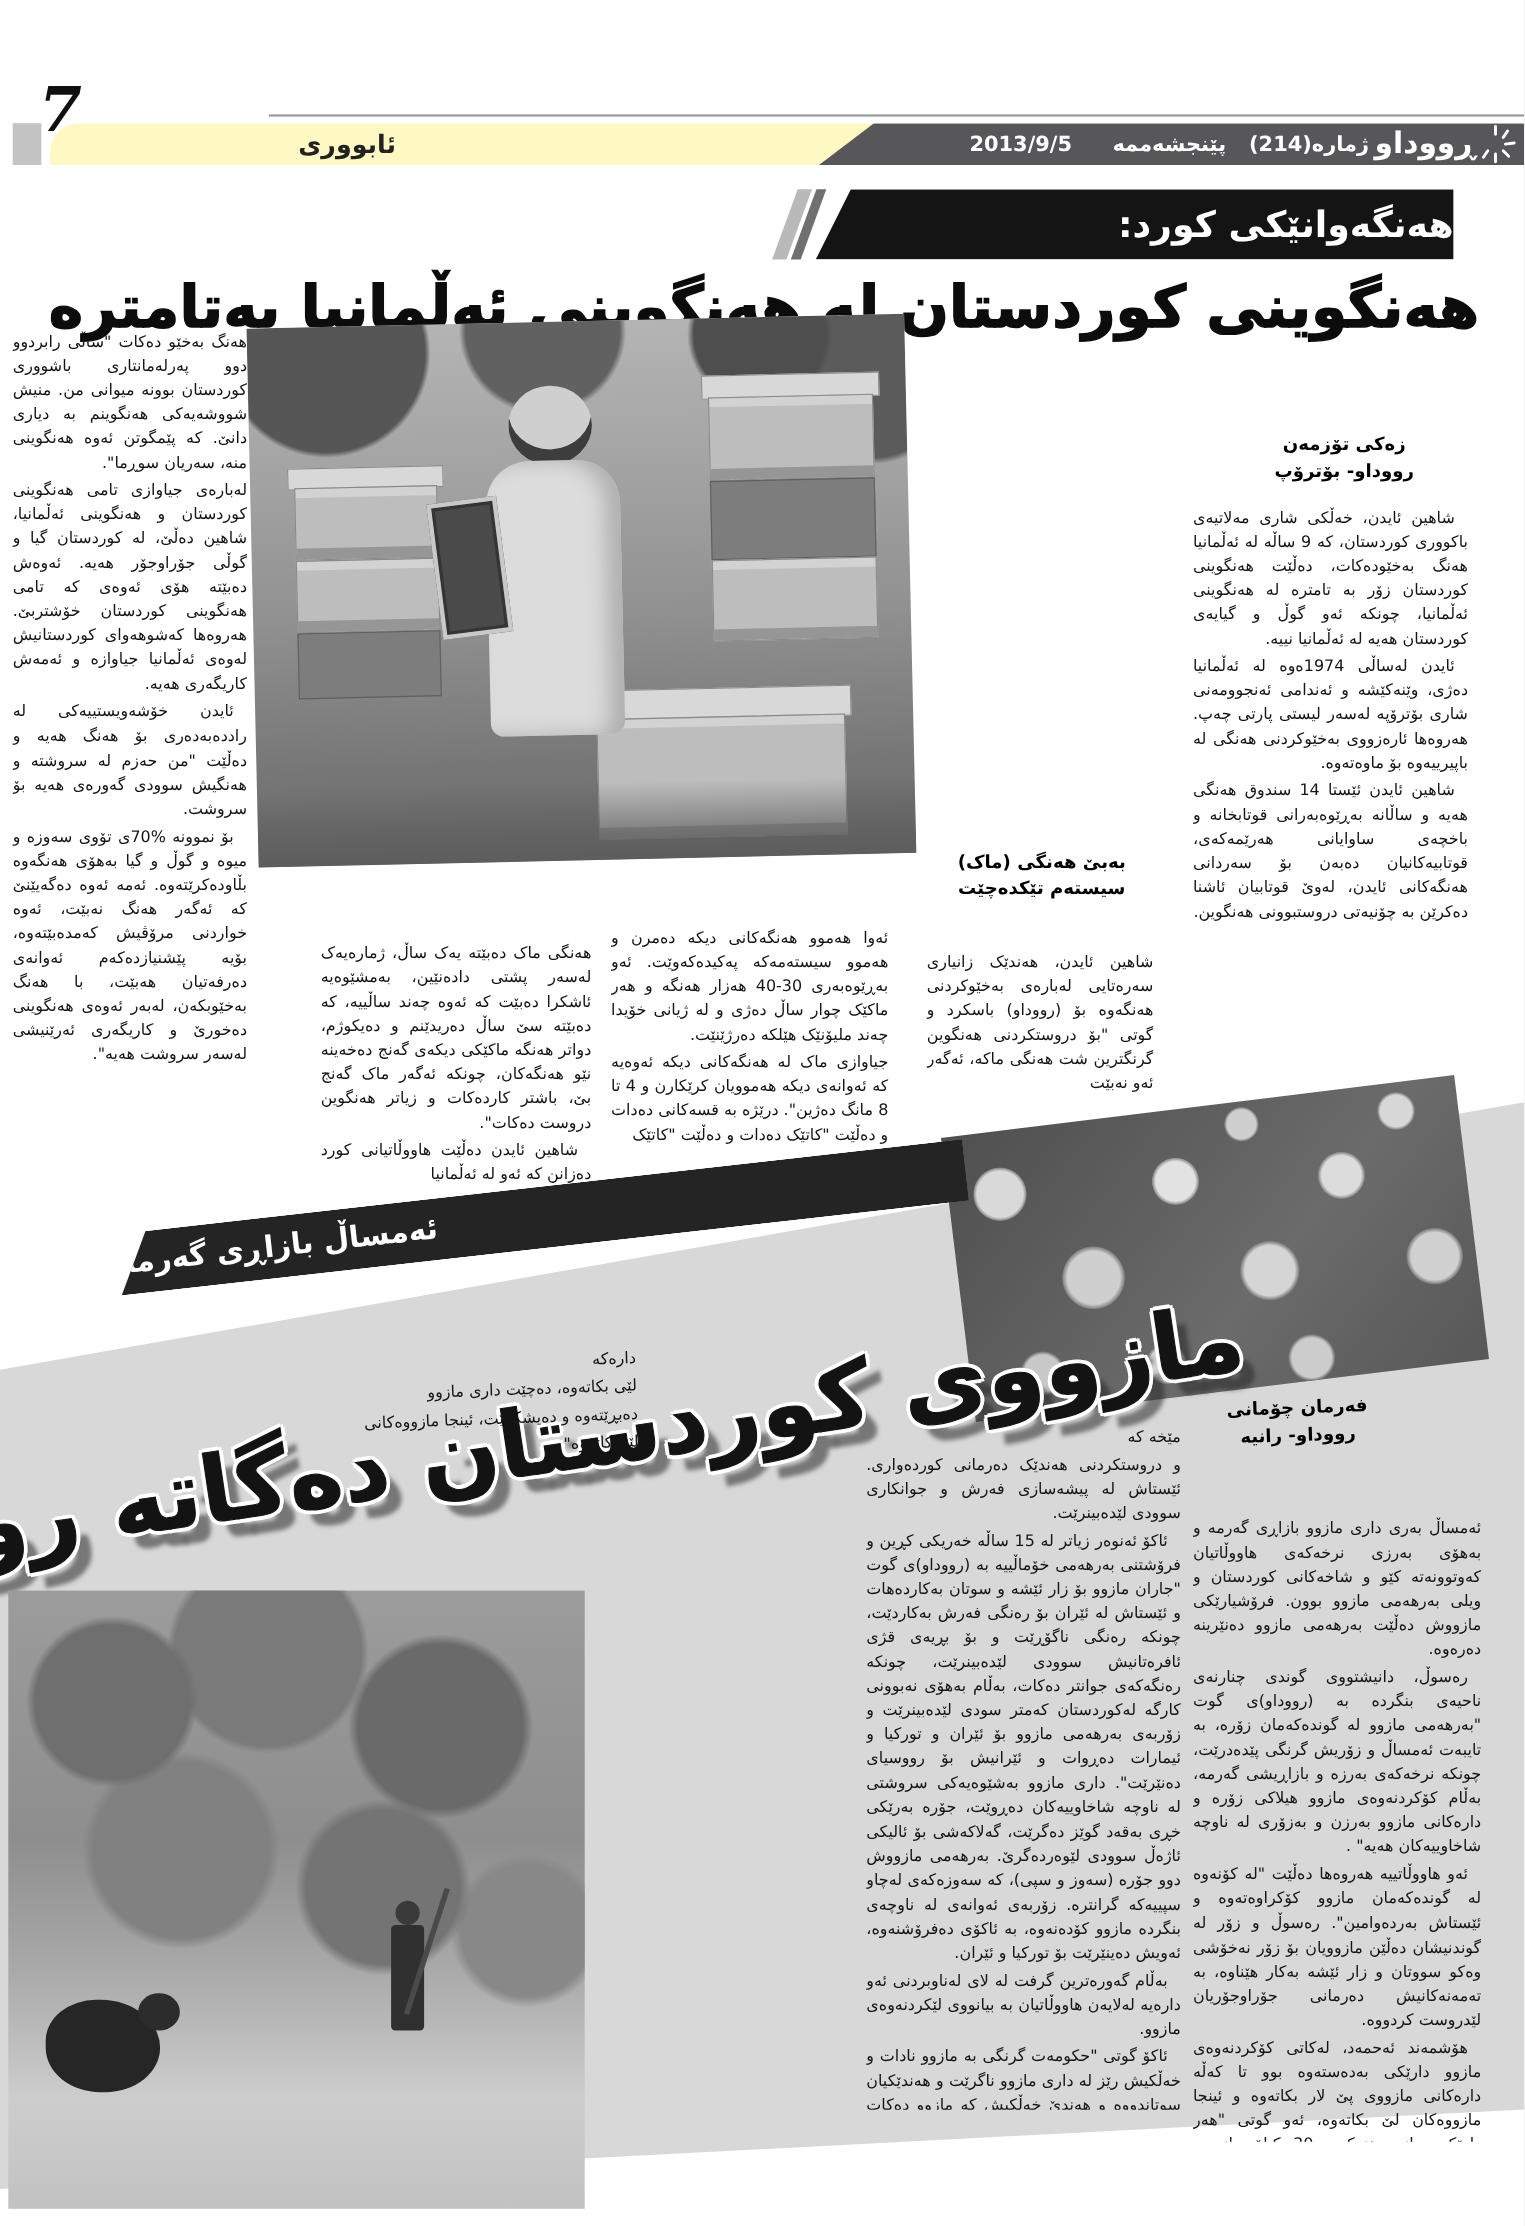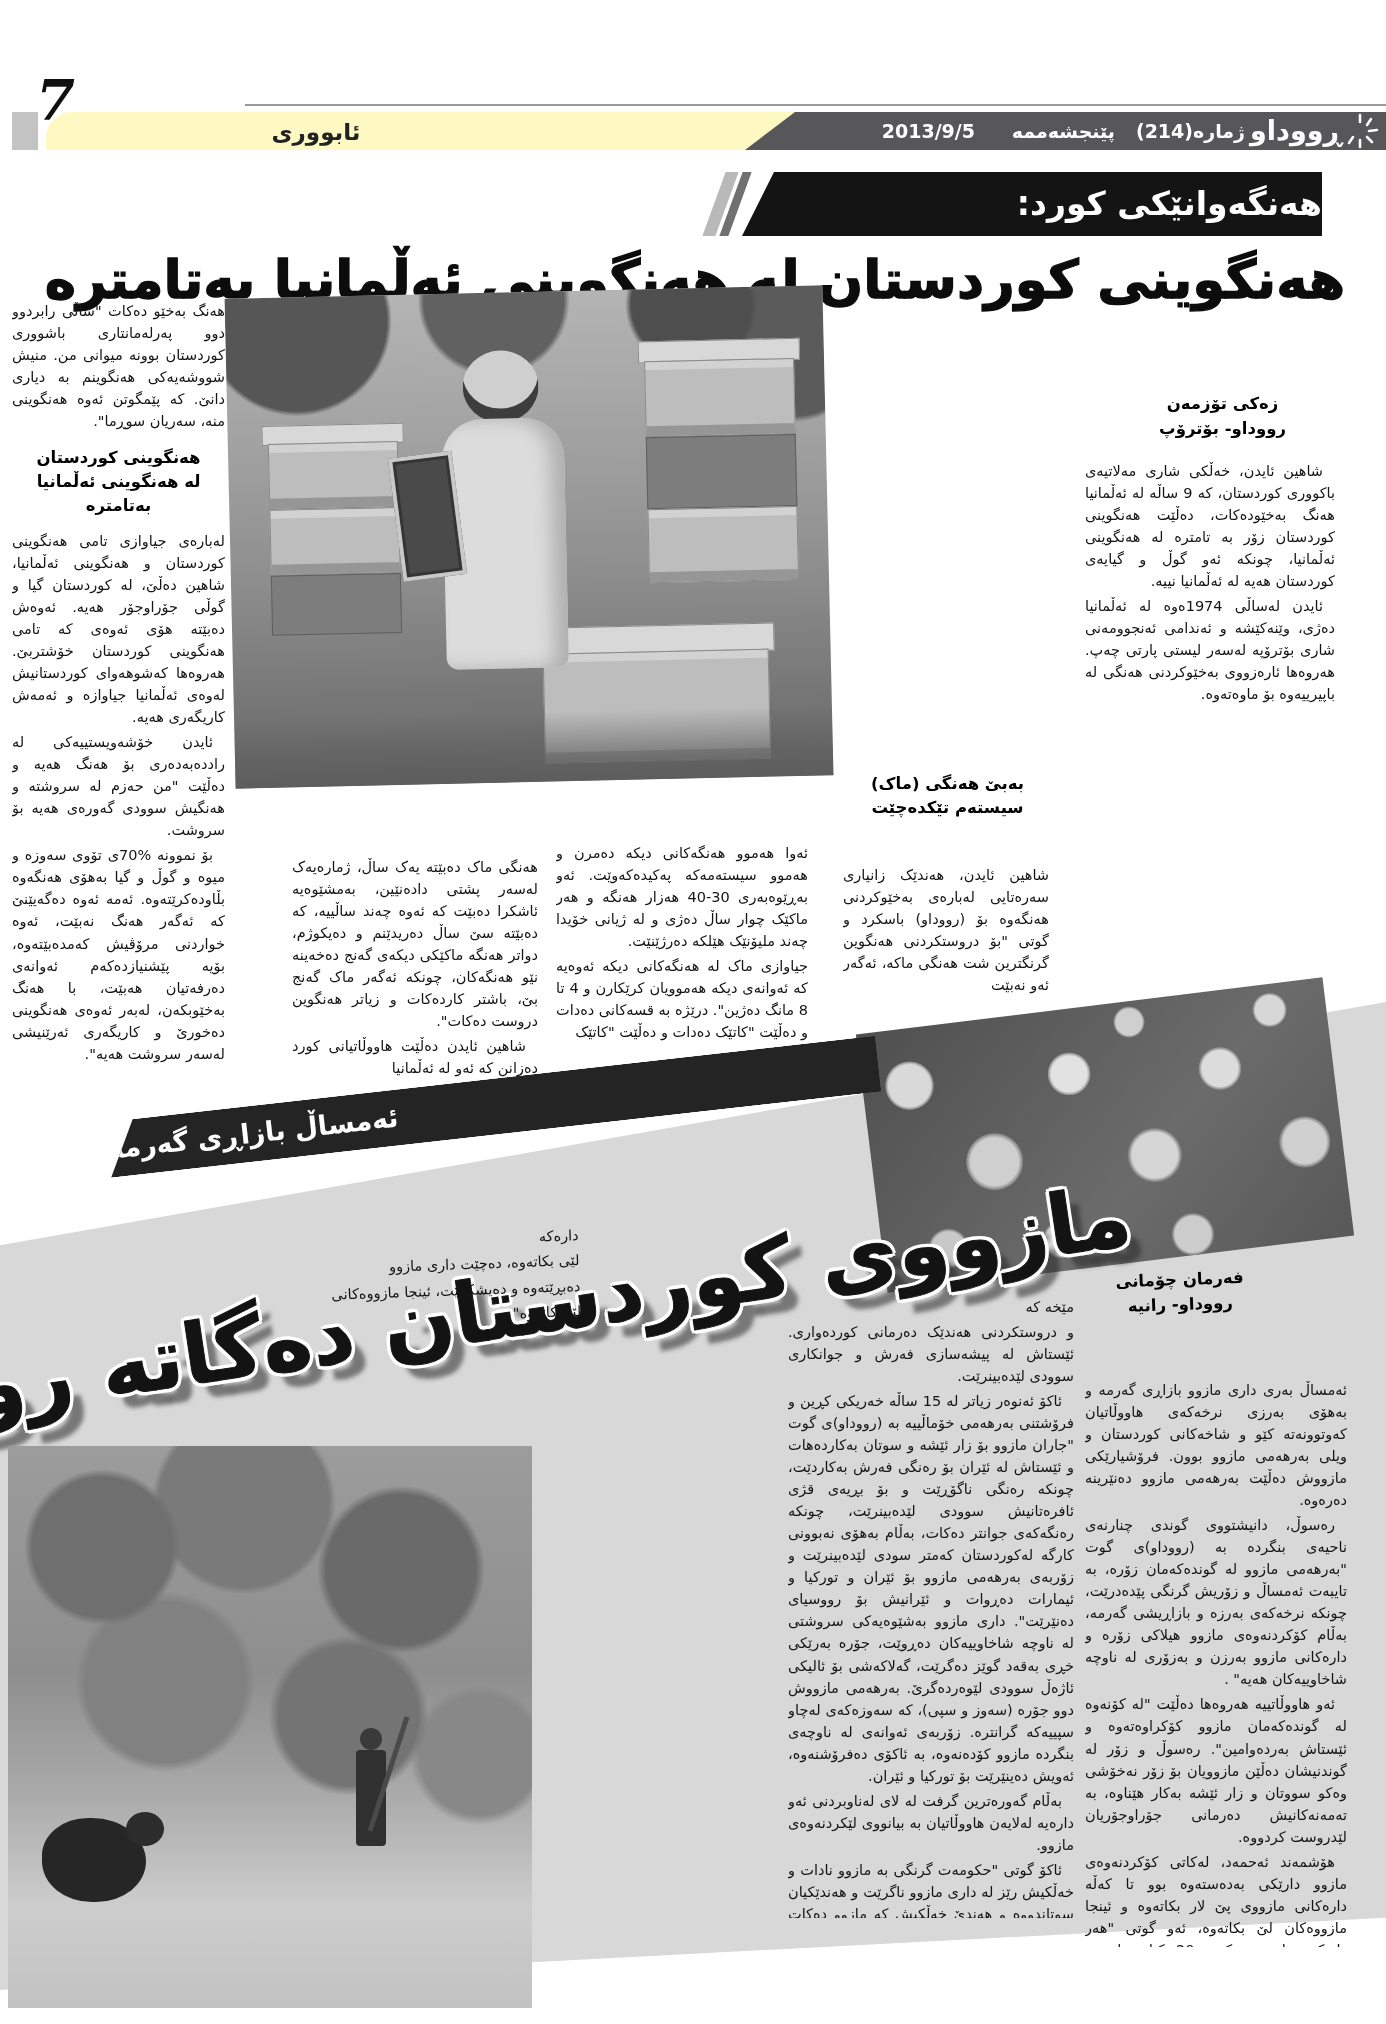--- a/index.html
+++ b/index.html
@@ -173,20 +173,21 @@
     <div class="abs hive-box" style="left:310px;top:362px;width:224px;height:108px;"></div>
     <div class="abs beekeeper-hat" style="left:236px;top:58px;width:76px;height:72px;"></div>
     <div class="abs beekeeper-suit" style="left:214px;top:126px;width:122px;height:250px;"></div>
     <div class="abs comb-frame" style="left:166px;top:160px;width:56px;height:116px;transform:rotate(-6deg);"></div>
     <div class="abs grass" style="left:0;bottom:0;width:598px;height:70px;"></div>
   </div>
 
   <div class="abs col" style="left:1085px;top:460px;width:250px;height:558px;">
     <p>شاهین ئایدن، خەڵکی شاری مەلاتیەی باکووری کوردستان، کە 9 ساڵە لە ئەڵمانیا هەنگ بەخێودەکات، دەڵێت هەنگوینی کوردستان زۆر بە تامترە لە هەنگوینی ئەڵمانیا، چونکە ئەو گوڵ و گیایەی کوردستان هەیە لە ئەڵمانیا نییە.</p>
     <p>ئایدن لەساڵی 1974ەوە لە ئەڵمانیا دەژی، وێنەکێشە و ئەندامی ئەنجوومەنی شاری بۆترۆپە لەسەر لیستی پارتی چەپ. هەروەها ئارەزووی بەخێوکردنی هەنگی لە باپیرییەوە بۆ ماوەتەوە.</p>
+    <p>شاهین ئایدن ئێستا 14 سندوق هەنگی هەیە و ساڵانە بەڕێوەبەرانی قوتابخانە و باخچەی ساوایانی هەرێمەکەی، قوتابیەکانیان دەبەن بۆ سەردانی هەنگەکانی ئایدن، لەوێ قوتابیان ئاشنا دەکرێن بە چۆنیەتی دروستبوونی هەنگوین.</p>
   </div>
 
   <div class="abs subhead" style="left:850px;top:772px;width:195px;">
     <div>بەبێ هەنگی (ماک)</div>
     <div>سیستەم تێکدەچێت</div>
   </div>
   <div class="abs col" style="left:843px;top:864px;width:206px;height:300px;">
     <p class="noindent">شاهین ئایدن، هەندێک زانیاری سەرەتایی لەبارەی بەخێوکردنی هەنگەوە بۆ (رووداو) باسکرد و گوتی "بۆ دروستکردنی هەنگوین گرنگترین شت هەنگی ماکە، ئەگەر ئەو نەبێت</p>
   </div>
 
@@ -195,24 +196,20 @@
     <p class="noindent">جیاوازی ماک لە هەنگەکانی دیکە ئەوەیە کە ئەوانەی دیکە هەموویان کرێکارن و 4 تا 8 مانگ دەژین". درێژە بە قسەکانی دەدات و دەڵێت "کاتێک دەدات و دەڵێت "کاتێک</p>
   </div>
 
   <div class="abs col" style="left:292px;top:856px;width:246px;height:435px;">
     <p class="noindent">هەنگی ماک دەبێتە یەک ساڵ، ژمارەیەک لەسەر پشتی دادەنێین، بەمشێوەیە ئاشکرا دەبێت کە ئەوە چەند ساڵییە، کە دەبێتە سێ ساڵ دەریدێنم و دەیکوژم، دواتر هەنگە ماکێکی دیکەی گەنج دەخەینە نێو هەنگەکان، چونکە ئەگەر ماک گەنج بێ، باشتر کاردەکات و زیاتر هەنگوین دروست دەکات".</p>
     <p>شاهین ئایدن دەڵێت هاووڵاتیانی کورد دەزانن کە ئەو لە ئەڵمانیا</p>
   </div>
 
   <div class="abs col" style="left:12px;top:300px;width:213px;height:880px;">
     <p class="noindent">هەنگ بەخێو دەکات "ساڵی رابردوو دوو پەرلەمانتاری باشووری کوردستان بوونە میوانی من. منیش شووشەیەکی هەنگوینم بە دیاری دانێ. کە پێمگوتن ئەوە هەنگوینی منە، سەریان سوڕما".</p>
-    <div class="subhead" style="margin:14px 0 12px;">
-      <div>هەنگوینی کوردستان</div>
-      <div>لە هەنگوینی ئەڵمانیا بەتامترە</div>
-    </div>
     <p class="noindent">لەبارەی جیاوازی تامی هەنگوینی کوردستان و هەنگوینی ئەڵمانیا، شاهین دەڵێ، لە کوردستان گیا و گوڵی جۆراوجۆر هەیە. ئەوەش دەبێتە هۆی ئەوەی کە تامی هەنگوینی کوردستان خۆشتربێ. هەروەها کەشوهەوای کوردستانیش لەوەی ئەڵمانیا جیاوازە و ئەمەش کاریگەری هەیە.</p>
     <p>ئایدن خۆشەویستییەکی لە راددەبەدەری بۆ هەنگ هەیە و دەڵێت "من حەزم لە سروشتە و هەنگیش سوودی گەورەی هەیە بۆ سروشت.</p>
     <p>بۆ نموونە %70ی تۆوی سەوزە و میوە و گوڵ و گیا بەهۆی هەنگەوە بڵاودەکرێتەوە. ئەمە ئەوە دەگەیێنێ کە ئەگەر هەنگ نەبێت، ئەوە خواردنی مرۆڤیش کەمدەبێتەوە، بۆیە پێشنیازدەکەم ئەوانەی دەرفەتیان هەبێت، با هەنگ بەخێوبکەن، لەبەر ئەوەی هەنگوینی دەخورێ و کاریگەری ئەرێنیشی لەسەر سروشت هەیە".</p>
   </div>
 
   <div class="abs gray-block" style="left:0;top:985px;width:1386px;height:1005px;"></div>
 
   <div class="abs gallnut-photo" style="left:870px;top:1005px;width:470px;height:260px;"></div>
 
   <div class="abs banner-2" style="left:108px;top:1122px;width:775px;height:56px;">

